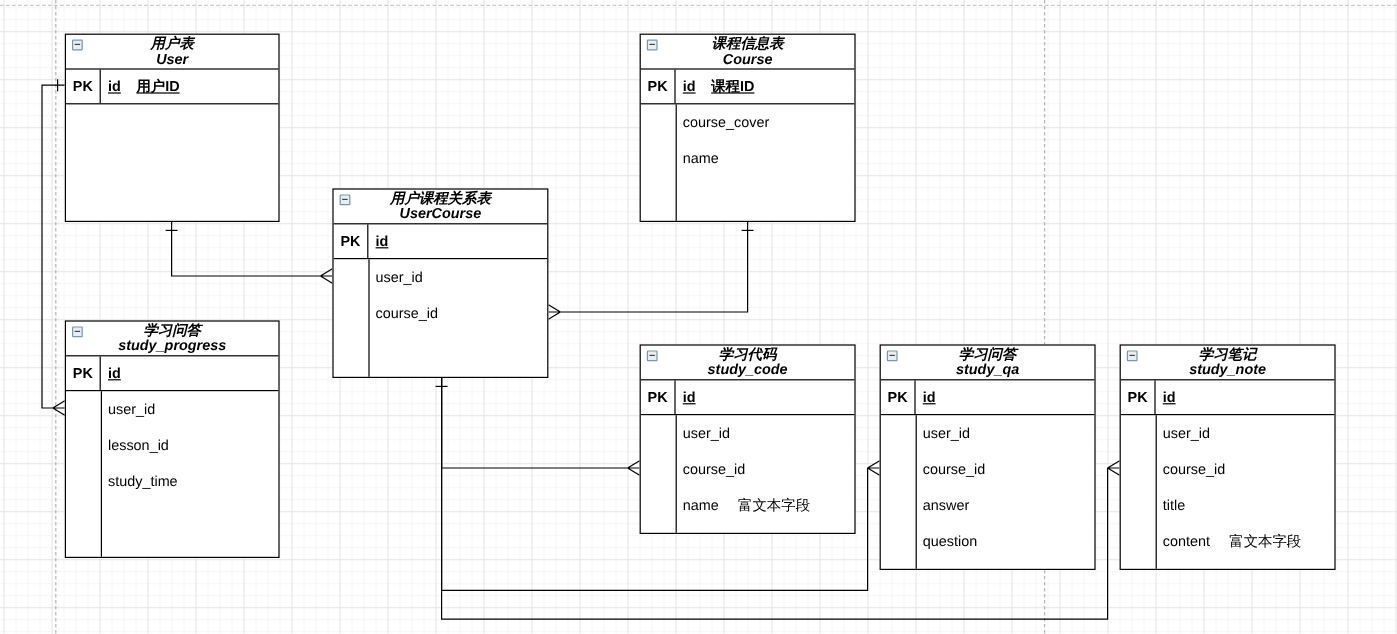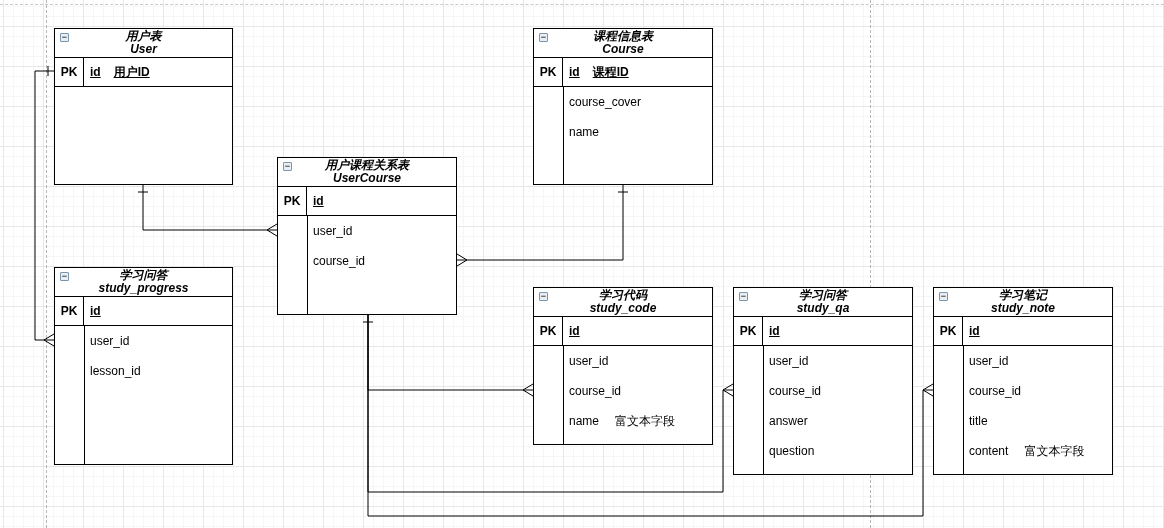--- a/index.html
+++ b/index.html
@@ -148,20 +148,21 @@
       <div class="line">学习问答</div>
       <div class="line">study_progress</div>
     </div>
     <div class="t-pkrow">
       <div class="pk-col">PK</div>
       <div class="pk-field"><span class="u"><span>id</span></span></div>
     </div>
     <div class="t-body">
       <div class="row"><span>user_id</span></div>
       <div class="row"><span>lesson_id</span></div>
+      <div class="row"><span>study_time</span></div>
     </div>
   </div>
 
   <div class="table" style="left:533px;top:287px;width:180px;height:158px;display:flex;flex-direction:column">
     <div class="t-header">
       <span class="collapse">−</span>
       <div class="line">学习代码</div>
       <div class="line">study_code</div>
     </div>
     <div class="t-pkrow">

